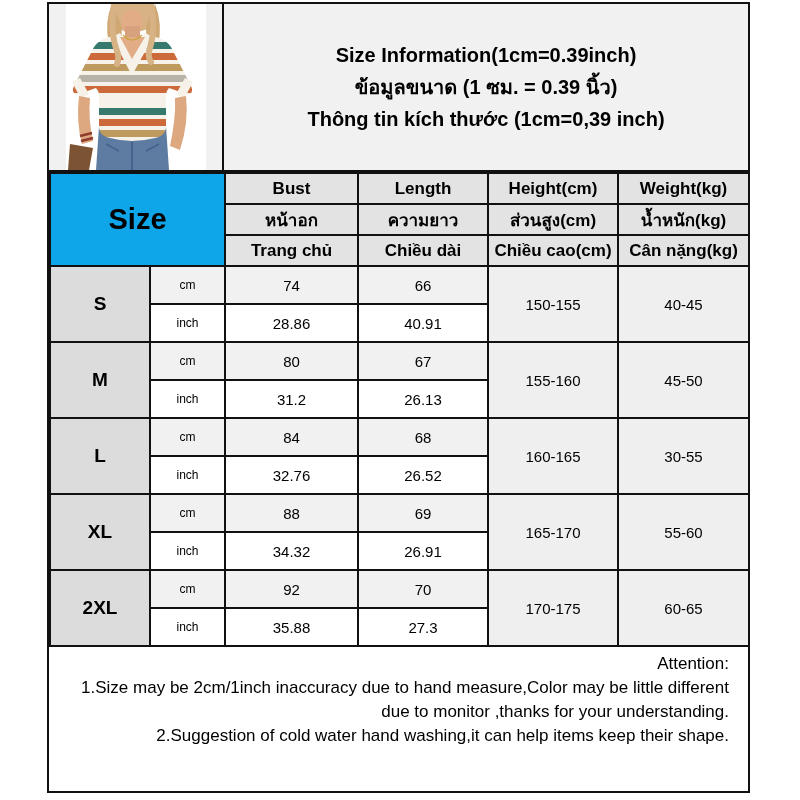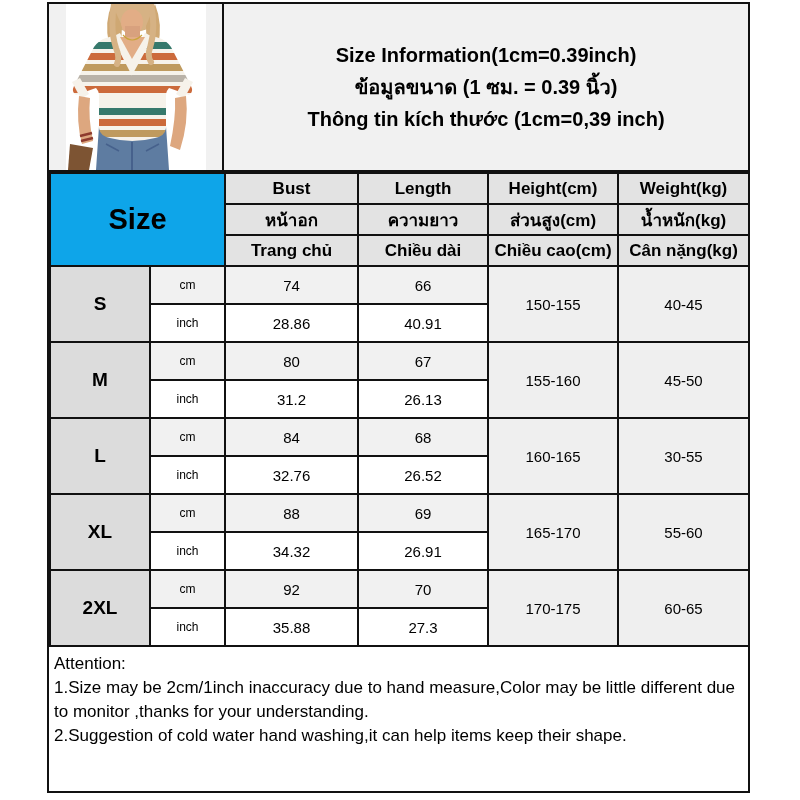--- a/index.html
+++ b/index.html
@@ -35,22 +35,22 @@
   tbody tr{height:38px;}
   thead th{font-weight:bold;font-size:17px;background:#e3e3e3;margin-top:28px;}
   .corner{background:#0ea5e9;font-size:29px;font-weight:bold;}
   .szlabel{background:#dcdcdc;font-weight:bold;font-size:19px;}
   .unit{font-weight:bold;font-size:12px;}
   .cmrow{background:#f1f1f1;font-weight:normal;}
   .inrow{background:#ffffff;font-weight:normal;}
   td.merged{background:#efefef;font-weight:normal;}
   
   .attention{
-    flex:1;background:#ffffff;padding:5px 4px 4px 5px;
-    font-size:17px;line-height:24px;font-weight:normal;
+    flex:1;background:#ffffff;padding:5px 19px 4px 5px;
+    font-size:17px;line-height:24px;font-weight:normal;text-align:right;
   }
   .attention div{white-space:normal;}
 </style>
 </head>
 <body>
 
 <div class="sheet">
 
   <div class="top">
     <div class="photo-cell">

